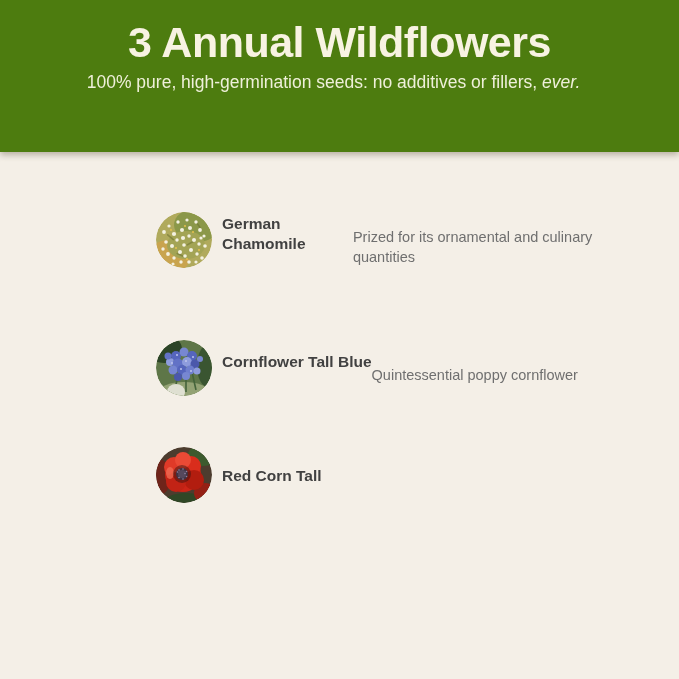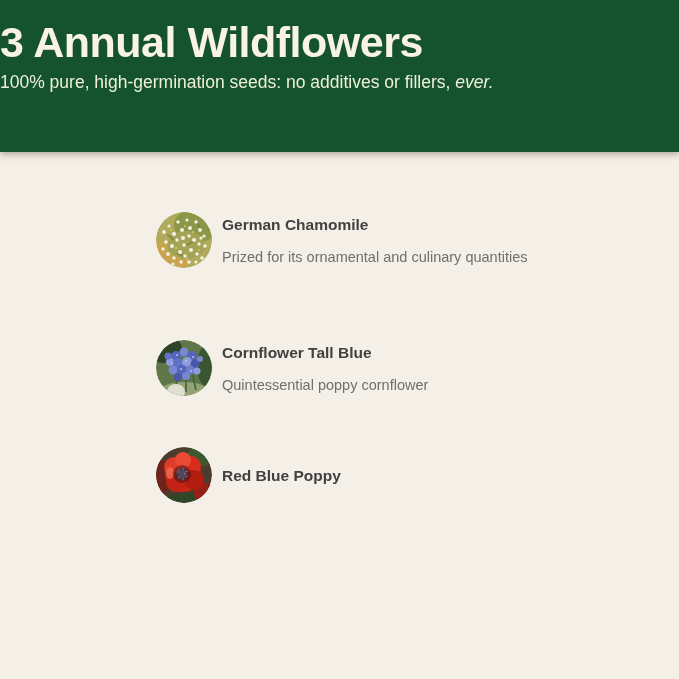--- a/index.html
+++ b/index.html
@@ -7,22 +7,23 @@
     width:679px;height:679px;position:relative;overflow:hidden;
     background:#f4efe7;
     font-family:"Liberation Sans","DejaVu Sans",sans-serif;
   }
   
   .banner-wrap{
     position:absolute;top:0;left:0;width:679px;height:152px;
     filter:drop-shadow(0 3px 3px rgba(110,100,80,.45));
   }
   .banner{
-    width:100%;height:100%;background:#14532d;
+    width:100%;height:100%;background:#4d7c0f;
     clip-path:polygon(0 0,679 0,679 136,668 142,660 137,650 141,642 136,634 139,622 143,612 139,604 142,596 138,586 141,578 137,566 134,556 133,548 136,540 133,532 137,520 134,510 138,500 135,490 139,482 143,472 140,464 143,452 140,444 143,436 140,426 137,416 140,406 136,396 139,388 135,378 138,368 134,358 137,348 134,340 136,330 139,322 136,314 139,306 142,296 139,286 142,276 138,266 141,256 144,246 141,236 143,226 140,216 143,206 139,196 142,186 138,176 141,166 137,156 140,146 143,136 139,126 142,116 138,106 141,96 137,86 140,76 136,66 139,56 135,46 138,36 134,26 137,16 134,8 137,0 136);
+    text-align:center;
   }
   .banner-title{
     margin:0;padding-top:21px;
     font-size:43px;line-height:1.0;font-weight:700;letter-spacing:-.5px;
     color:#f8f3e2;
   }
   .banner-subtitle{
     margin:8px 12px 0 0;
     font-size:17.5px;font-weight:500;color:#eff0da;
   }
@@ -31,21 +32,21 @@
   .item{
     position:absolute;left:156px;display:flex;align-items:center;width:470px;height:56px;
   }
   .item-0{top:212px}
   .item-1{top:340px}
   .item-2{top:447px}
   .photo{
     width:56px;height:56px;border-radius:50%;flex:0 0 56px;display:block;
   }
   .item-text{
-    margin-left:10px;display:flex;flex-direction:column;justify-content:center;padding-top:2px;
+    margin-left:10px;display:flex;flex-direction:row;justify-content:center;padding-top:2px;
   }
   .item-title{
     font-size:15.5px;font-weight:700;color:#414141;line-height:1.25;
   }
   .item-desc{
     font-size:14.5px;font-weight:400;color:#6f6f6f;line-height:1.35;margin-top:14px;
   }
 </style>
 </head>
 <body>
@@ -205,15 +206,15 @@
           <circle cx="27" cy="32" r=".8"></circle>
         <circle cx="30.5" cy="29.5" r=".8"></circle>
           <circle cx="30.5" cy="24.5" r=".8"></circle>
           <circle cx="27" cy="22" r=".8"></circle>
         <circle cx="23" cy="23" r=".8"></circle>
           <circle cx="29" cy="26.5" r=".8"></circle>
       </g>
     </g>
   </svg>
   <div class="item-text">
-    <span class="item-title">Red Blue Poppy</span>
+    <span class="item-title">Red Corn Tall</span>
   </div>
 </div>
 
 </body></html>

